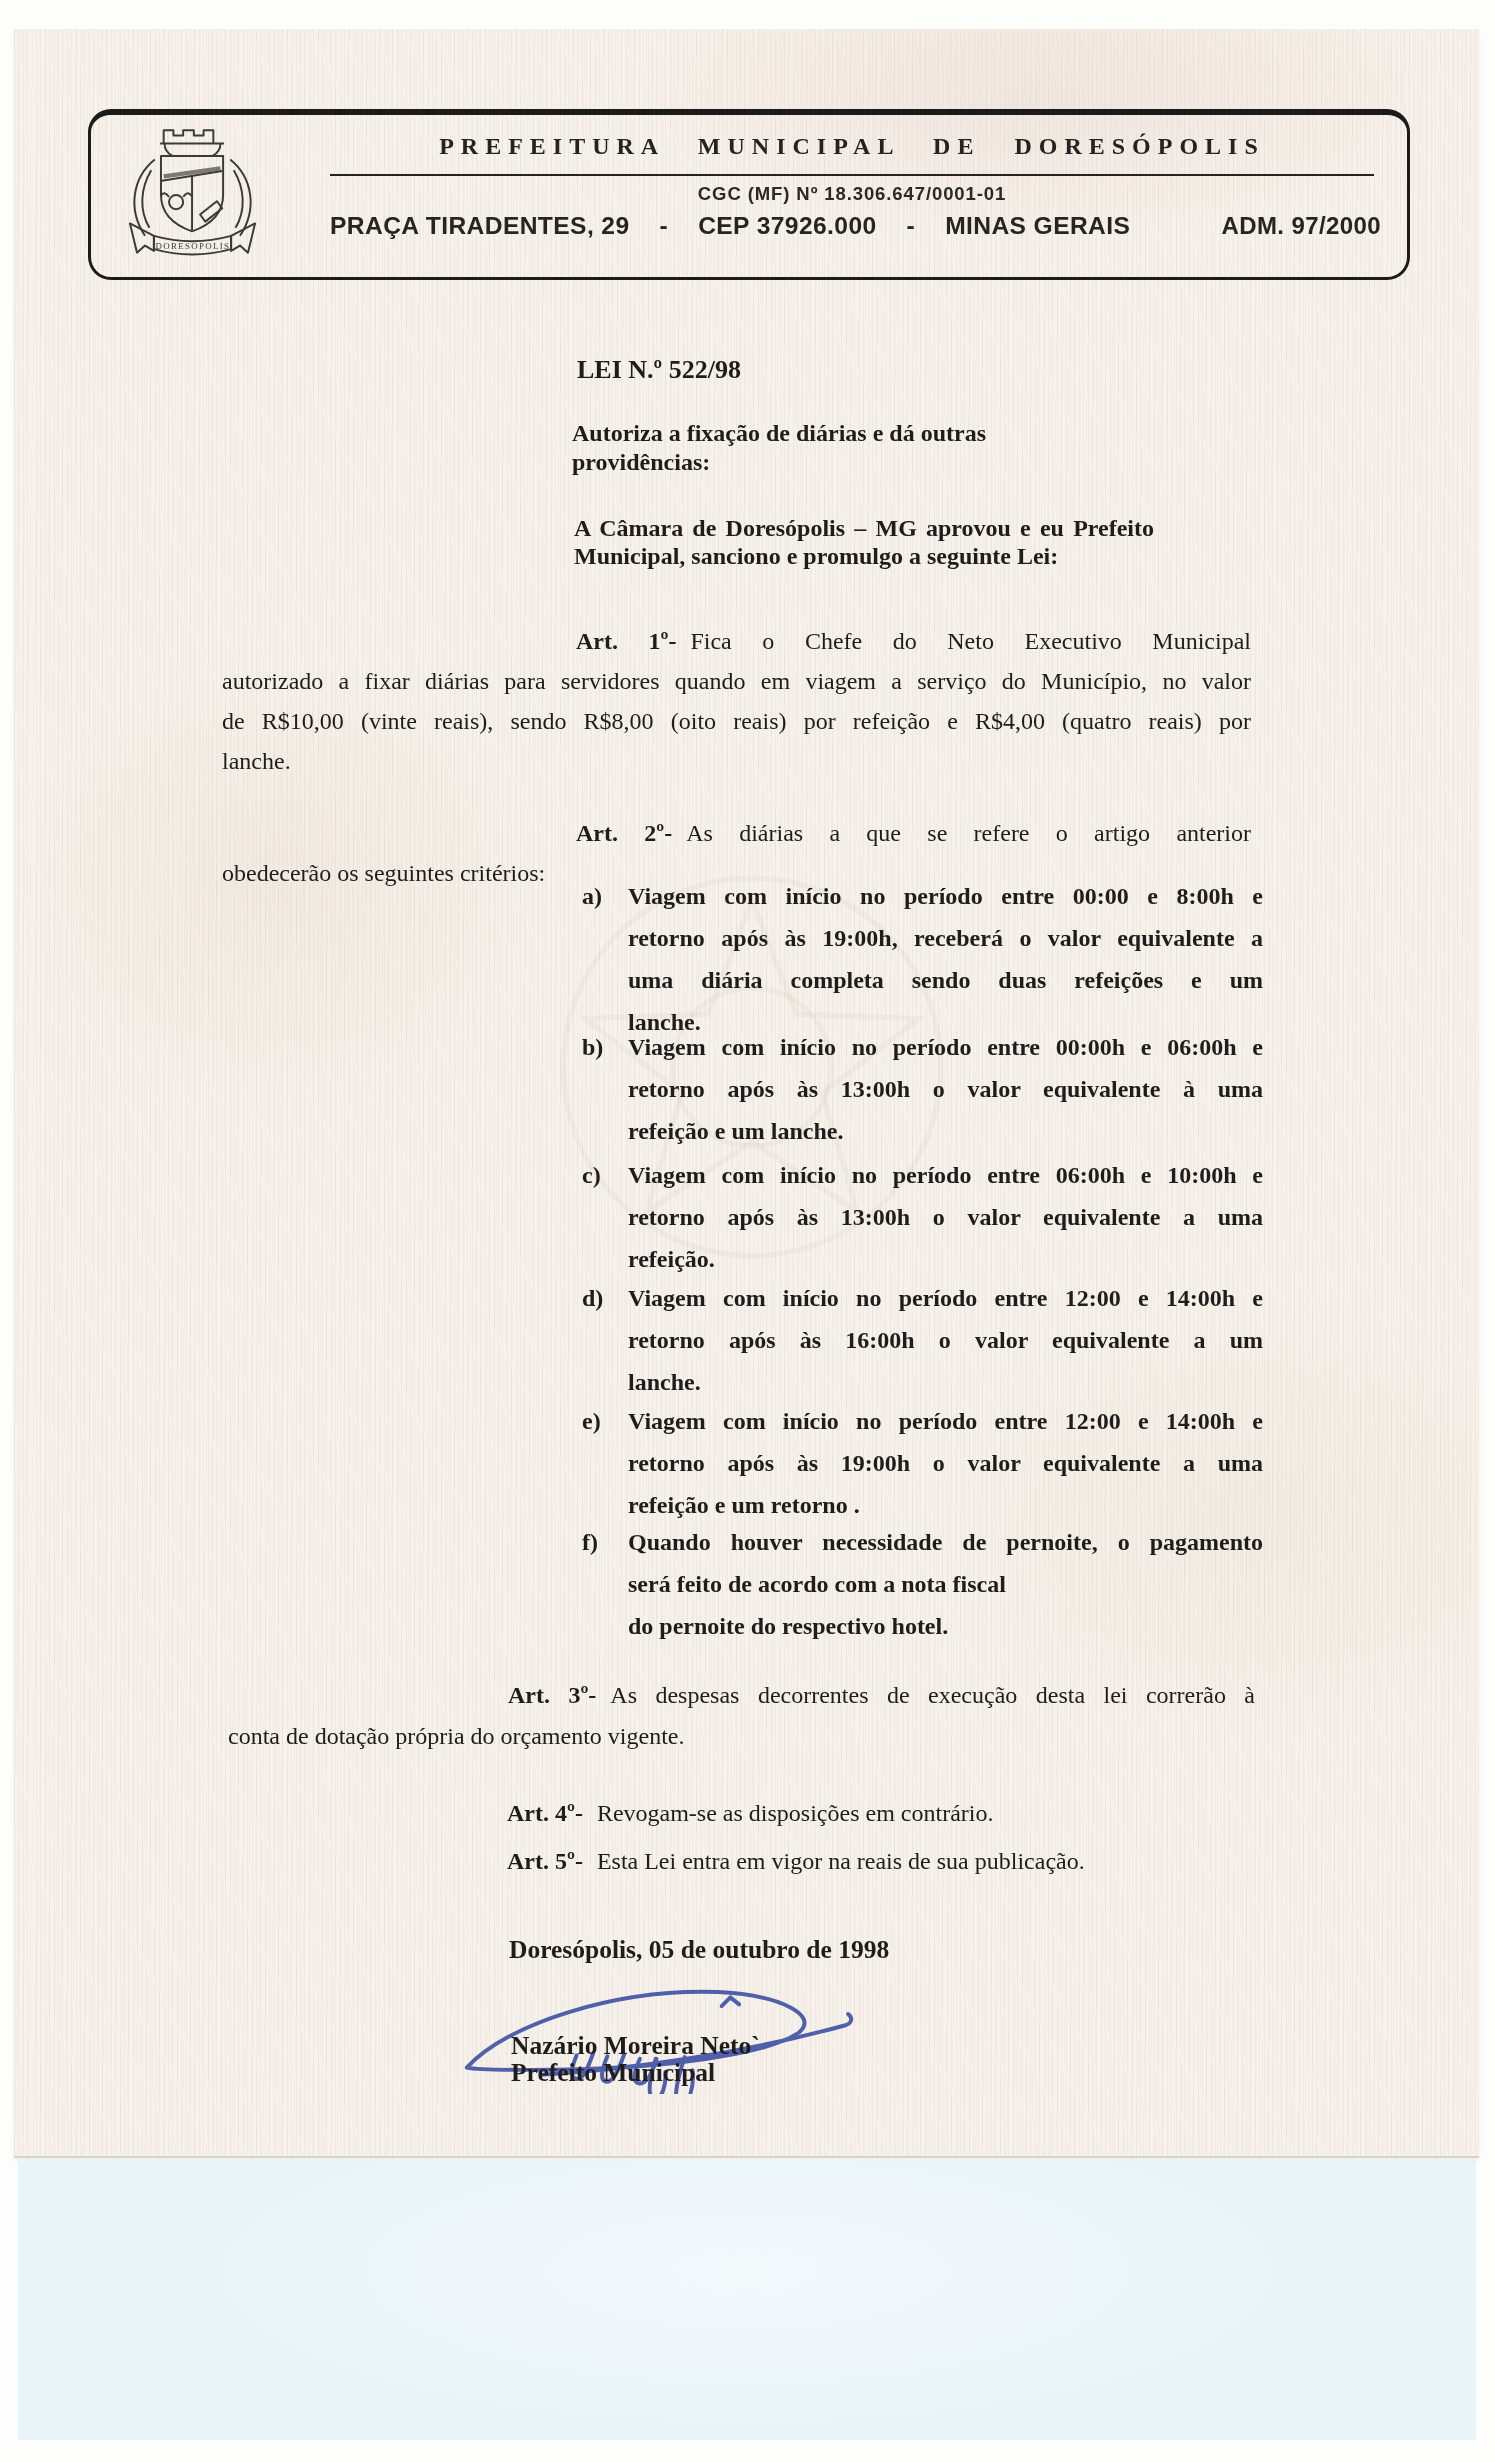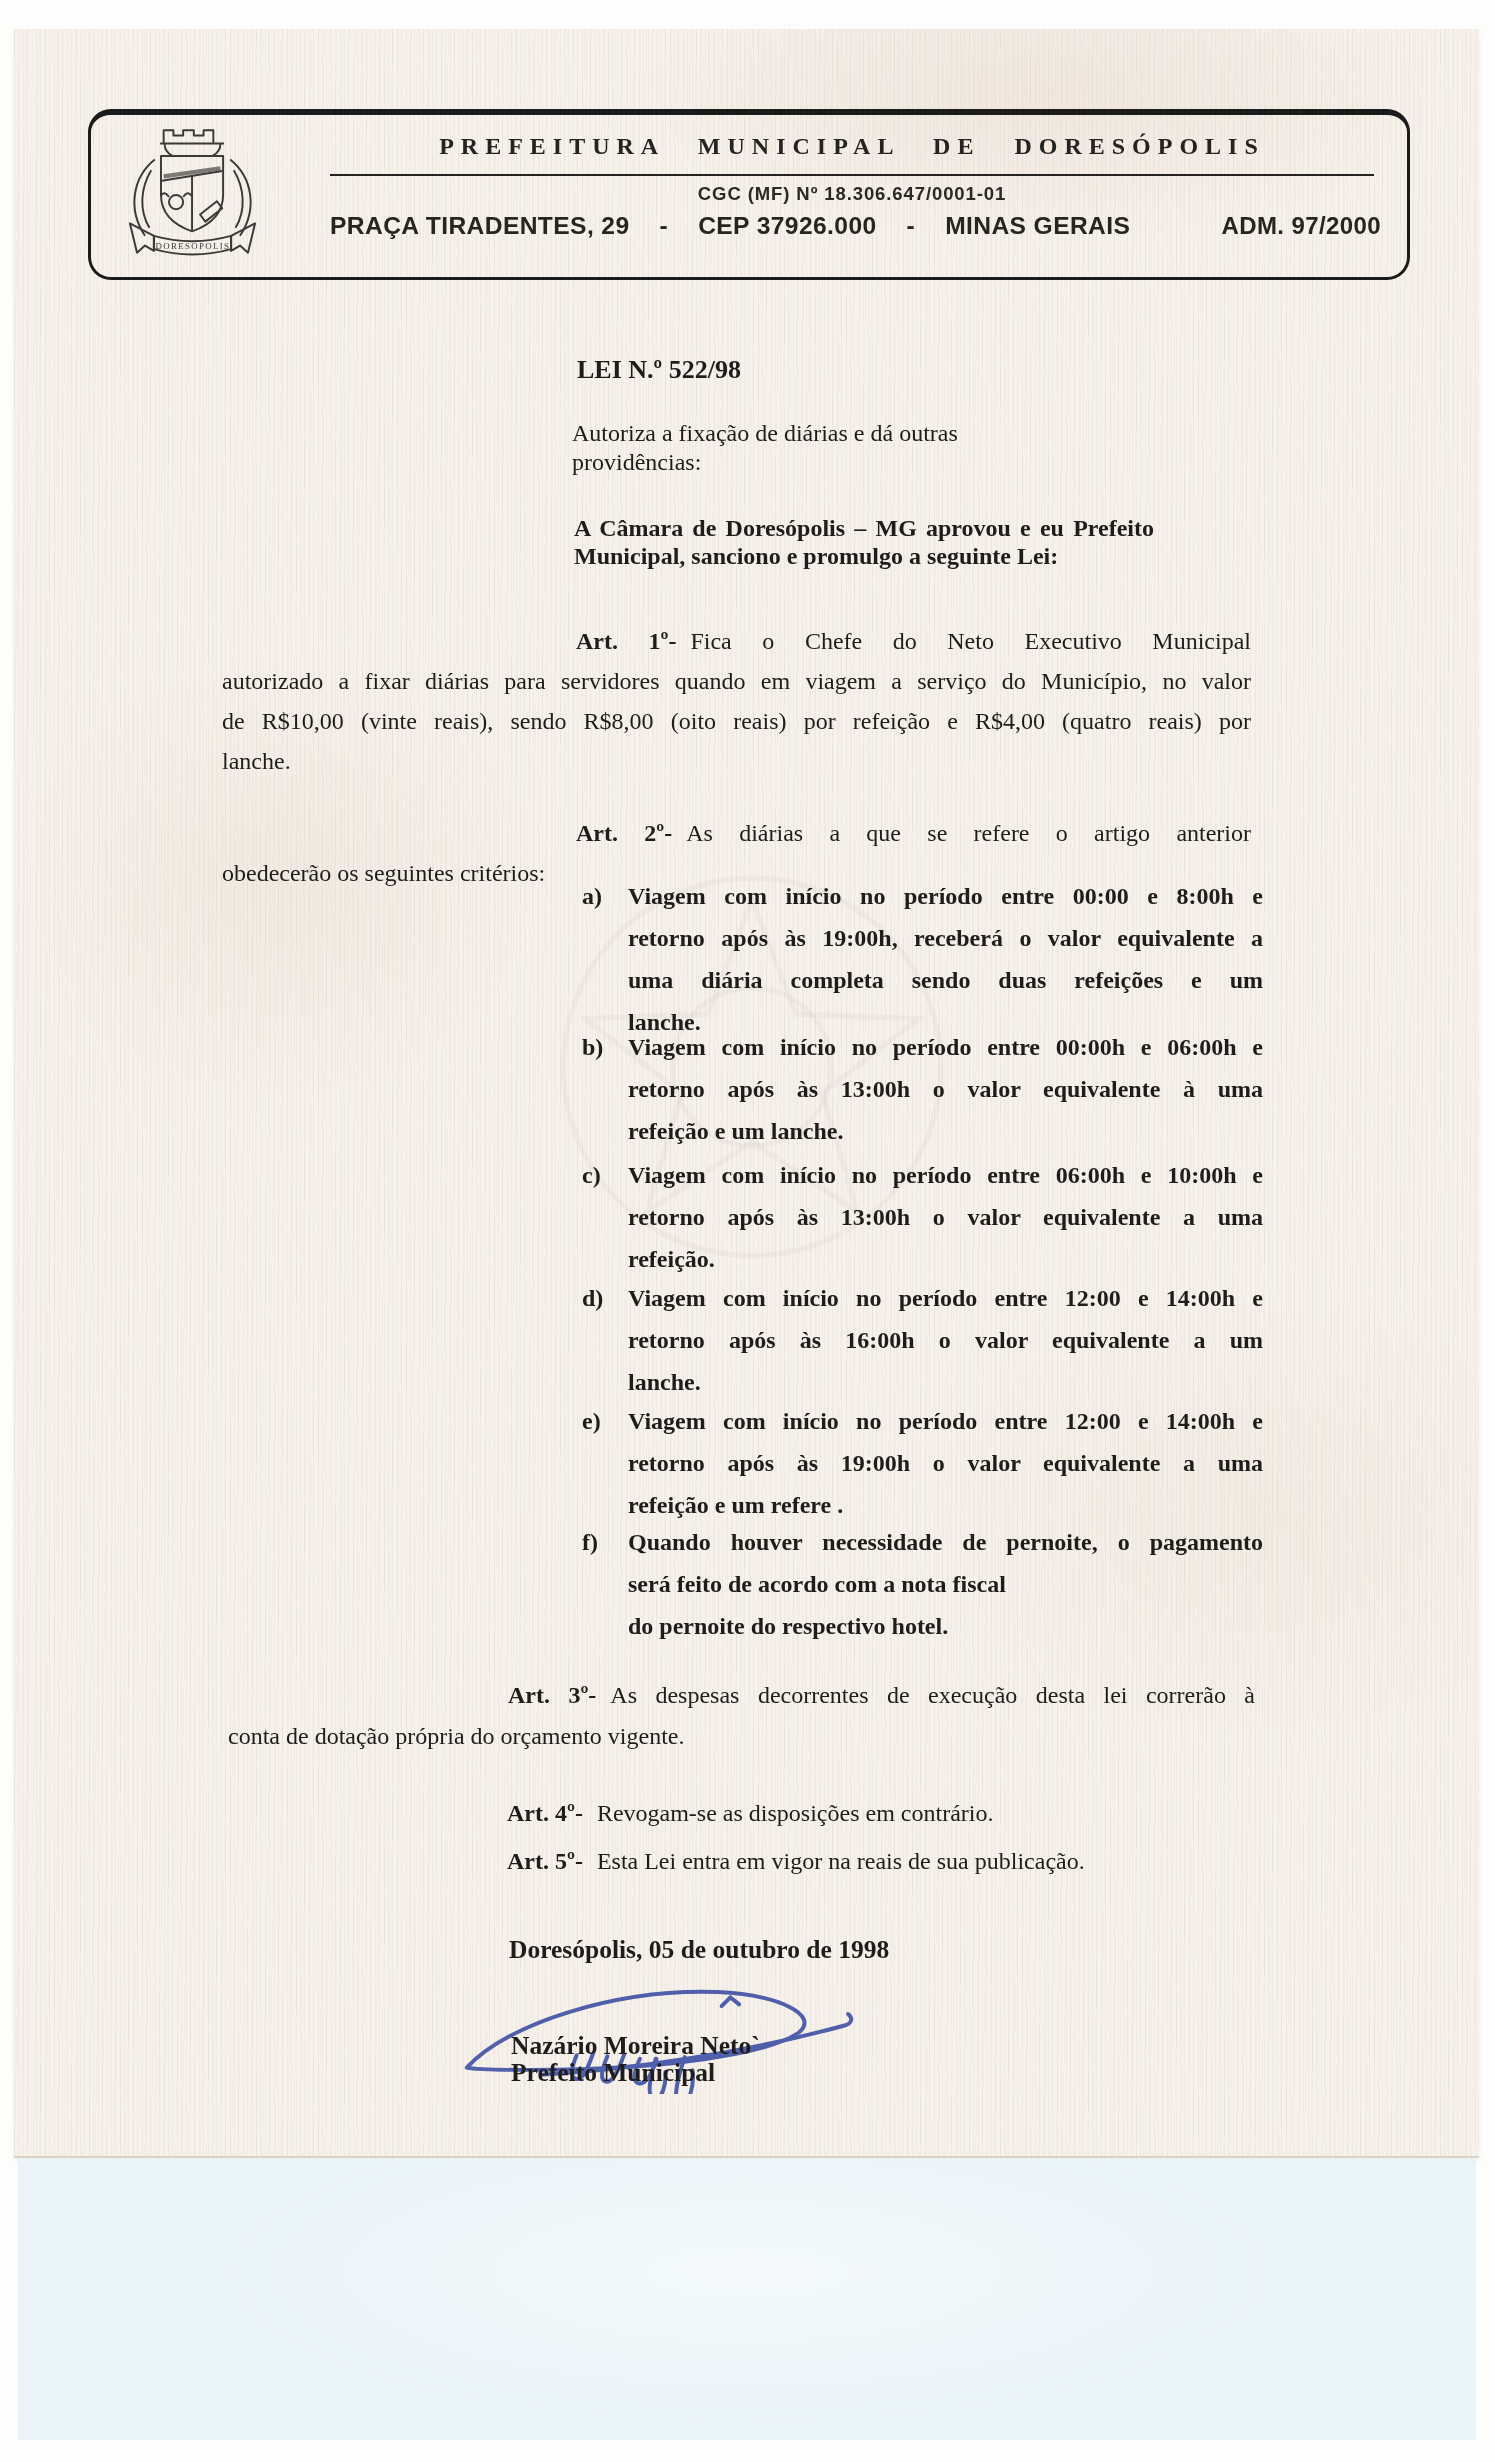--- a/index.html
+++ b/index.html
@@ -35,21 +35,21 @@
   .hdr-cgc{position:absolute;left:239px;right:33px;top:68px;text-align:center;
     font-family:"Liberation Sans", sans-serif;font-weight:bold;font-size:18.5px;
     letter-spacing:0.9px;color:#2a2926;}
   .hdr-addr{position:absolute;left:239px;right:26px;top:97px;display:flex;align-items:center;
     font-family:"Liberation Sans", sans-serif;font-weight:bold;font-size:24.6px;color:#26251f;letter-spacing:0.4px;justify-content:space-between;}
   .hdr-addr .dash{margin:0 30px;}
   .hdr-addr .adm{margin-left:auto;font-size:24px;}
 
   
   .lei{position:absolute;left:563px;top:326px;font-size:26px;font-weight:bold;line-height:30px;}
-  .subject{position:absolute;left:558px;top:390px;font-size:24px;font-weight:normal;line-height:29px;}
+  .subject{position:absolute;left:558px;top:390px;font-size:24px;font-weight:bold;line-height:29px;}
   .preamble{position:absolute;left:560px;top:485px;width:580px;font-size:24px;font-weight:bold;line-height:28px;}
   .jl{text-align:justify;text-align-last:justify;}
   .lbl{font-weight:bold;margin-right:14px;}
 
   .art{position:absolute;font-size:24px;line-height:40px;}
   #art1{left:208px;top:592px;width:1029px;}
   #art2{left:208px;top:736px;width:1029px;margin-top:48px;}
   #art3{left:214px;top:1646px;width:1027px;line-height:41px;}
   #art1 .ind{padding-left:354px;}
   #art2 .ind{padding-left:354px;}
@@ -165,21 +165,21 @@
       <span class="letter">d)</span>
       <div class="jl">Viagem com início no período entre 12:00 e 14:00h e</div>
       <div class="jl">retorno após às 16:00h o valor equivalente a um</div>
       <div>lanche.</div>
     </div>
 
     <div class="item" id="item-e">
       <span class="letter">e)</span>
       <div class="jl">Viagem com início no período entre 12:00 e 14:00h e</div>
       <div class="jl">retorno após às 19:00h o valor equivalente a uma</div>
-      <div>refeição e um refere .</div>
+      <div>refeição e um retorno .</div>
     </div>
 
     <div class="item" id="item-f">
       <span class="letter">f)</span>
       <div class="jl">Quando houver necessidade de pernoite, o pagamento</div>
       <div>será feito de acordo com a nota fiscal</div>
       <div>do pernoite do respectivo hotel.</div>
     </div>
 
     <div class="art" id="art3">

